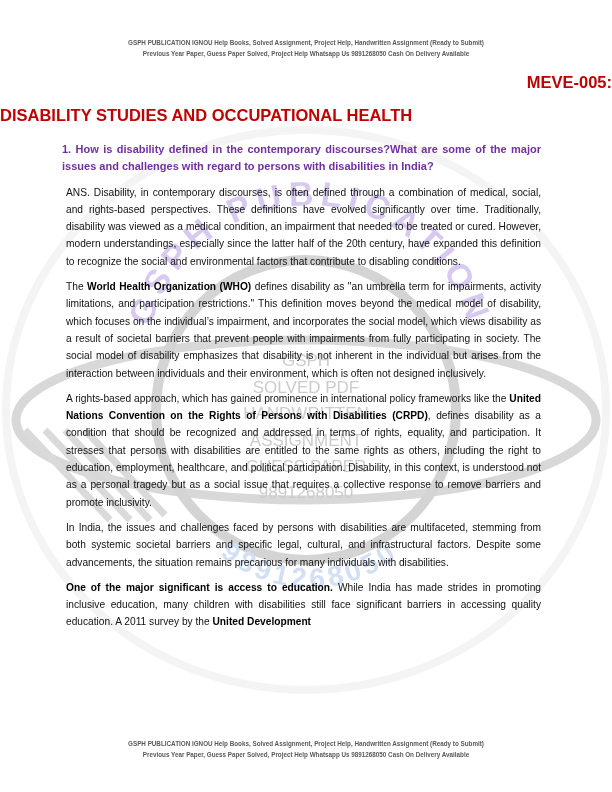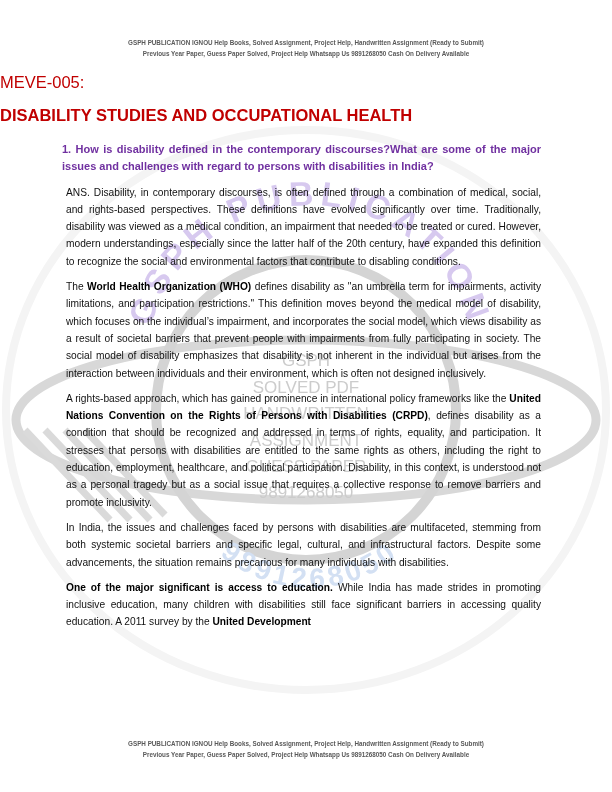--- a/index.html
+++ b/index.html
@@ -2,21 +2,21 @@
 <html><head>
 <meta charset="utf-8">
 <style>
   html, body { margin: 0; padding: 0; background: #ffffff; }
   body { width: 612px; height: 792px; position: relative; overflow: hidden; font-family: "Liberation Sans", sans-serif; }
   .watermark { position: absolute; left: 0; top: 0; width: 612px; height: 792px; pointer-events: none; z-index: 0; }
   .page { position: relative; z-index: 1; width: 612px; height: 792px; }
   .hdr { position: absolute; left: 0; width: 612px; text-align: center; font-size: 6.3px; line-height: 11px; color: #595959; font-weight: bold; }
   .hdr.top { top: 37px; }
   .hdr.bottom { top: 738px; }
-  .code { position: absolute; top: 73px; left: 0; width: 612px; text-align: left; color: #c00000; font-weight: normal; font-size: 16.5px; }
+  .code { position: absolute; top: 73px; left: 0; width: 612px; text-align: right; color: #c00000; font-weight: bold; font-size: 16.5px; }
   .title { position: absolute; top: 106px; left: 0; width: 612px; text-align: left; color: #c00000; font-weight: bold; font-size: 16.5px; }
   .body { position: absolute; left: 62px; top: 141px; width: 479px; }
   .q { color: #7030a0; font-weight: bold; font-size: 11px; line-height: 17.3px; margin: 0 0 8px 0; text-align: justify; }
   p.para { font-size: 10.2px; line-height: 17.3px; color: #111; margin: 0 0 8px 4px; text-align: justify; }
   b { color: #000; }
 </style>
 </head>
 <body>
 
 <svg class="watermark" viewBox="0 0 612 792" xmlns="http://www.w3.org/2000/svg">

